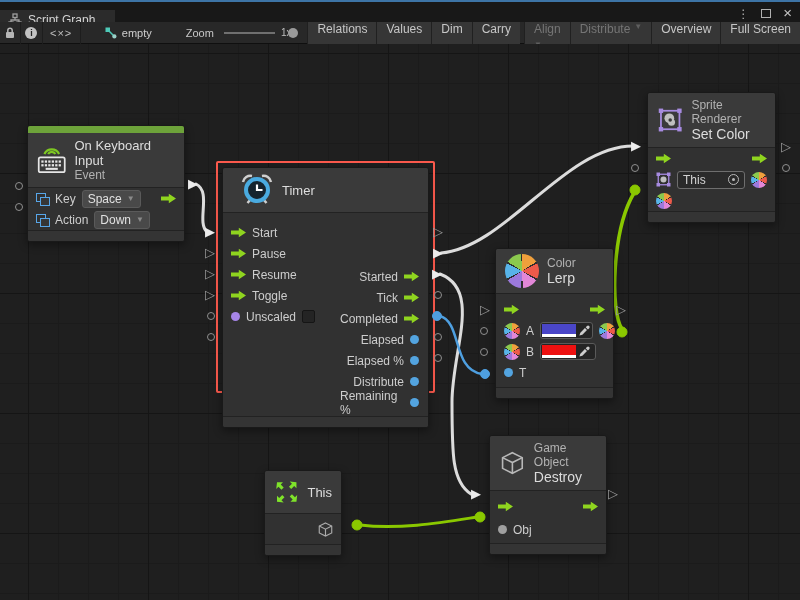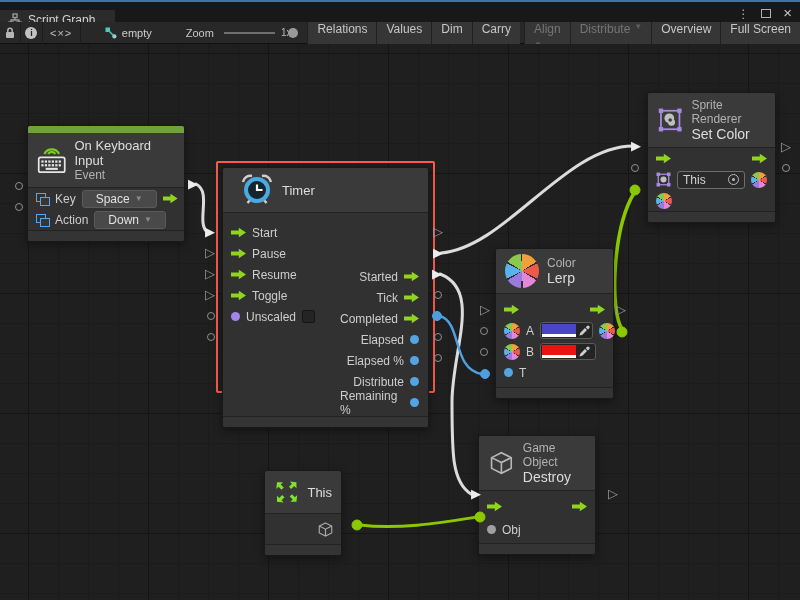--- a/index.html
+++ b/index.html
@@ -56,21 +56,21 @@
            gap:8px; padding:5px 9px; border-radius:2px 2px 0 0; }
   .ntitle { font-size:13px; color:#dedede; }
   .ncat { font-size:12px; color:#b2b2b2; }
   .ntitle2 { font-size:14px; color:#dcdcdc; }
   .nfoot { border-top:1px solid #222; height:11px; background:#343434; border-radius:0 0 2px 2px; }
   .row { display:flex; align-items:center; gap:6px; height:21px; padding:0 8px; font-size:12px; color:#cdcdcd; }
   .garrow { width:15px; height:11px; background:#8fd41f; flex:none;
             clip-path:polygon(0 32%,52% 32%,52% 6%,100% 50%,52% 94%,52% 68%,0 68%); }
   .dot { width:9px; height:9px; border-radius:50%; flex:none; }
   .dot.blue { background:#53a4e0; } .dot.purple { background:#a685e8; } .dot.gray { background:#a0a0a0; }
-  .dd { background:#494949; border:1px solid #5a5a5a; border-radius:3px; padding:1px 13px; display:flex;
+  .dd { background:#494949; border:1px solid #5a5a5a; border-radius:3px; padding:1px 5px; display:flex;
         align-items:center; gap:5px; color:#e0e0e0; font-size:12px; }
   .winicon { position:relative; width:13px; height:12px; flex:none; }
   .winicon::before { content:""; position:absolute; left:0; top:0; width:8px; height:7px; border:1.5px solid #58a6e8; }
   .winicon::after { content:""; position:absolute; left:4px; top:4px; width:8px; height:7px;
                     border:1.5px solid #58a6e8; background:#363636; }
   .wheel { border-radius:50%; flex:none; background:conic-gradient(
       #f0a03c 0 57deg,#2e2e2e 57deg 63deg,#ed5a4a 63deg 117deg,#2e2e2e 117deg 123deg,
       #e387d8 123deg 177deg,#2e2e2e 177deg 183deg,#9c79dc 183deg 237deg,#2e2e2e 237deg 243deg,
       #57b3e8 243deg 297deg,#2e2e2e 297deg 303deg,#8bc94e 303deg 357deg,#2e2e2e 357deg 360deg); }
   .wheel.lg { width:34px; height:34px; } .wheel.sm { width:16px; height:16px; }
@@ -92,21 +92,21 @@
   .greenbar { height:7px; background:#6da33a; border-radius:2px 2px 0 0; }
   .n-timer { left:222px; top:123px; width:207px; }
   .selection { position:absolute; left:216px; top:117px; width:219px; height:232px;
                border:2px solid #fc5a4d; border-radius:2px; }
   .timer-body { display:flex; padding:9px 0 3px; }
   .tcol-l { width:112px; } .tcol-r { flex:1;margin-top:44px; }
   .tcol-r .row { justify-content:flex-end; padding-right:9px; }
   .n-setcolor { left:647px; top:48px; width:129px; }
   .n-lerp { left:495px; top:204px; width:119px; }
   .lerp-body { padding:5px 0 4px; }
-  .n-destroy { left:478px; top:391px; width:118px; }
+  .n-destroy { left:489px; top:391px; width:118px; }
   .destroy-body { padding:4px 0 2px; } .destroy-body .row { height:23px; }
   .n-this { left:264px; top:426px; width:78px; }
   .this-body { height:30px; display:flex; align-items:center; justify-content:flex-end; padding:0 7px; }
 
   
   .pt { position:absolute; transform:translate(-50%,-55%); font-size:13px; line-height:1; color:#9a9a9a; }
   .pt::before { content:"\25B7"; }
   .pt.filled { color:#ececec; } .pt.filled::before { content:"\25B6"; }
   .pc { position:absolute; width:8px; height:8px; border:1px solid #8f8f8f; border-radius:50%;
         transform:translate(-50%,-50%); }

